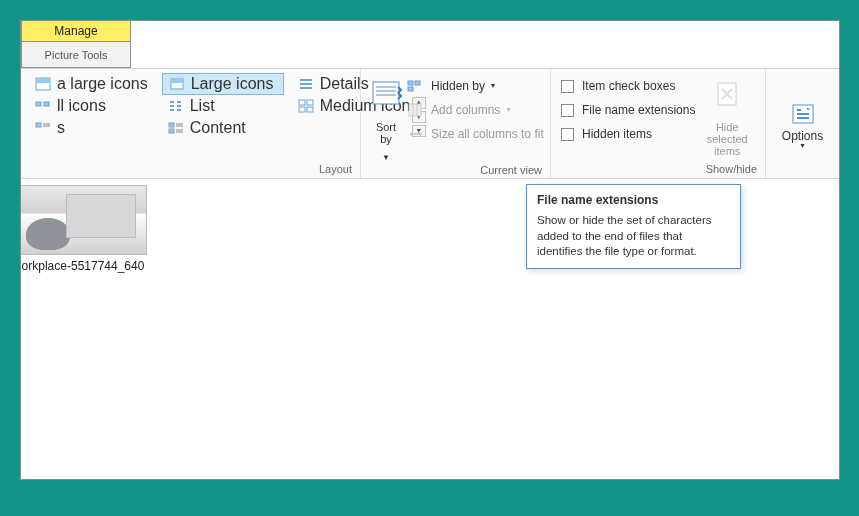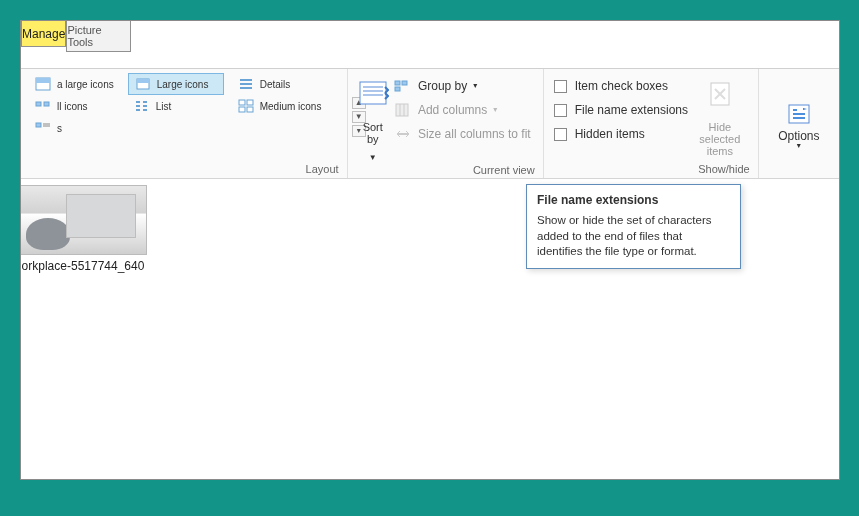--- a/index.html
+++ b/index.html
@@ -27,21 +27,21 @@
   .tabset {
     position: relative;
     height: 48px;
     background: #fff;
     display: flex;
     border-bottom: 1px solid #d0d0d0;
   }
   .tab-stack {
     width: 110px;
     display: flex;
-    flex-direction: row;
+    flex-direction: column;
   }
   .tab-top {
     height: 26px;
     background: #ffee66;
     border: 1px solid #909090;
     border-top: none;
     display: flex;
     align-items: center;
     justify-content: center;
     font-size: 12px;
@@ -96,21 +96,21 @@
     padding-top: 2px;
   }
   
   .layout-lists { display: flex; gap: 8px; }
   .layout-col { display: flex; flex-direction: column; }
   .layout-item {
     display: flex;
     align-items: center;
     height: 22px;
     padding: 0 6px;
-    font-size: 10px;
+    font-size: 16px;
     white-space: nowrap;
   }
   .layout-item .ico { width: 16px; height: 14px; margin-right: 6px; display:inline-flex; }
   .layout-item.selected {
     background: #cce8f6;
     border: 1px solid #7bb7e0;
   }
   .spin {
     width: 14px;
     display: flex;
@@ -241,41 +241,54 @@
                 <svg viewBox="0 0 16 14">
                     <rect x="1" y="2" width="5" height="4" fill="#9cc7ee" stroke="#6aa3d5"></rect>
                     <line x1="8" y1="3" x2="15" y2="3" stroke="#888"></line>
                     <line x1="8" y1="5" x2="15" y2="5" stroke="#888"></line>
                   </svg>
               </span>
               <span>s</span>
             </div>
           </div>
           <div class="layout-col">
-            <div class="layout-item selected" style="width:96px">
+            <div class="layout-item selected" style="width:122px">
               <span class="ico">
                 <svg viewBox="0 0 16 14">
                     <rect x="2" y="2" width="12" height="10" fill="#fff" stroke="#6aa3d5"></rect>
                     <rect x="2" y="2" width="12" height="4" fill="#9cc7ee"></rect>
                   </svg>
               </span>
               <span>Large icons</span>
             </div>
             <div class="layout-item">
               <span class="ico">
                 <svg viewBox="0 0 16 14">
                     <line x1="2" y1="3" x2="6" y2="3" stroke="#6aa3d5" stroke-width="2"></line>
                     <line x1="2" y1="7" x2="6" y2="7" stroke="#6aa3d5" stroke-width="2"></line>
                     <line x1="2" y1="11" x2="6" y2="11" stroke="#6aa3d5" stroke-width="2"></line>
                     <line x1="9" y1="3" x2="13" y2="3" stroke="#6aa3d5" stroke-width="2"></line>
                     <line x1="9" y1="7" x2="13" y2="7" stroke="#6aa3d5" stroke-width="2"></line>
                     <line x1="9" y1="11" x2="13" y2="11" stroke="#6aa3d5" stroke-width="2"></line>
                   </svg>
               </span>
               <span>List</span>
+            </div>
+            <div class="layout-item">
+              <span class="ico">
+                <svg viewBox="0 0 16 14">
+                    <rect x="1" y="2" width="5" height="4" fill="#9cc7ee" stroke="#6aa3d5"></rect>
+                    <line x1="8" y1="3" x2="15" y2="3" stroke="#888"></line>
+                    <line x1="8" y1="5" x2="15" y2="5" stroke="#888"></line>
+                    <rect x="1" y="8" width="5" height="4" fill="#9cc7ee" stroke="#6aa3d5"></rect>
+                    <line x1="8" y1="9" x2="15" y2="9" stroke="#888"></line>
+                    <line x1="8" y1="11" x2="15" y2="11" stroke="#888"></line>
+                  </svg>
+              </span>
+              <span>Content</span>
             </div>
           </div>
           <div class="layout-col">
             <div class="layout-item">
               <span class="ico">
                 <svg viewBox="0 0 16 14">
                     <line x1="2" y1="3" x2="14" y2="3" stroke="#6aa3d5" stroke-width="2"></line>
                     <line x1="2" y1="7" x2="14" y2="7" stroke="#6aa3d5" stroke-width="2"></line>
                     <line x1="2" y1="11" x2="14" y2="11" stroke="#6aa3d5" stroke-width="2"></line>
                   </svg>
@@ -323,21 +336,21 @@
         </div>
         <div class="cv-col">
           <div class="cv-item">
             <span class="small-ico">
               <svg viewBox="0 0 18 16">
                   <rect x="1" y="3" width="5" height="4" fill="#9cc7ee" stroke="#6aa3d5"></rect>
                   <rect x="8" y="3" width="5" height="4" fill="#9cc7ee" stroke="#6aa3d5"></rect>
                   <rect x="1" y="9" width="5" height="4" fill="#9cc7ee" stroke="#6aa3d5"></rect>
                 </svg>
             </span>
-            <span>Group by</span>
+            <span>Hidden by</span>
             <span class="tri">▾</span>
           </div>
           <div class="cv-item disabled">
             <span class="small-ico">
               <svg viewBox="0 0 18 16">
                   <rect x="2" y="2" width="12" height="12" fill="#eee" stroke="#ccc"></rect>
                   <line x1="6" y1="2" x2="6" y2="14" stroke="#ccc"></line>
                   <line x1="10" y1="2" x2="10" y2="14" stroke="#ccc"></line>
                 </svg>
             </span>

